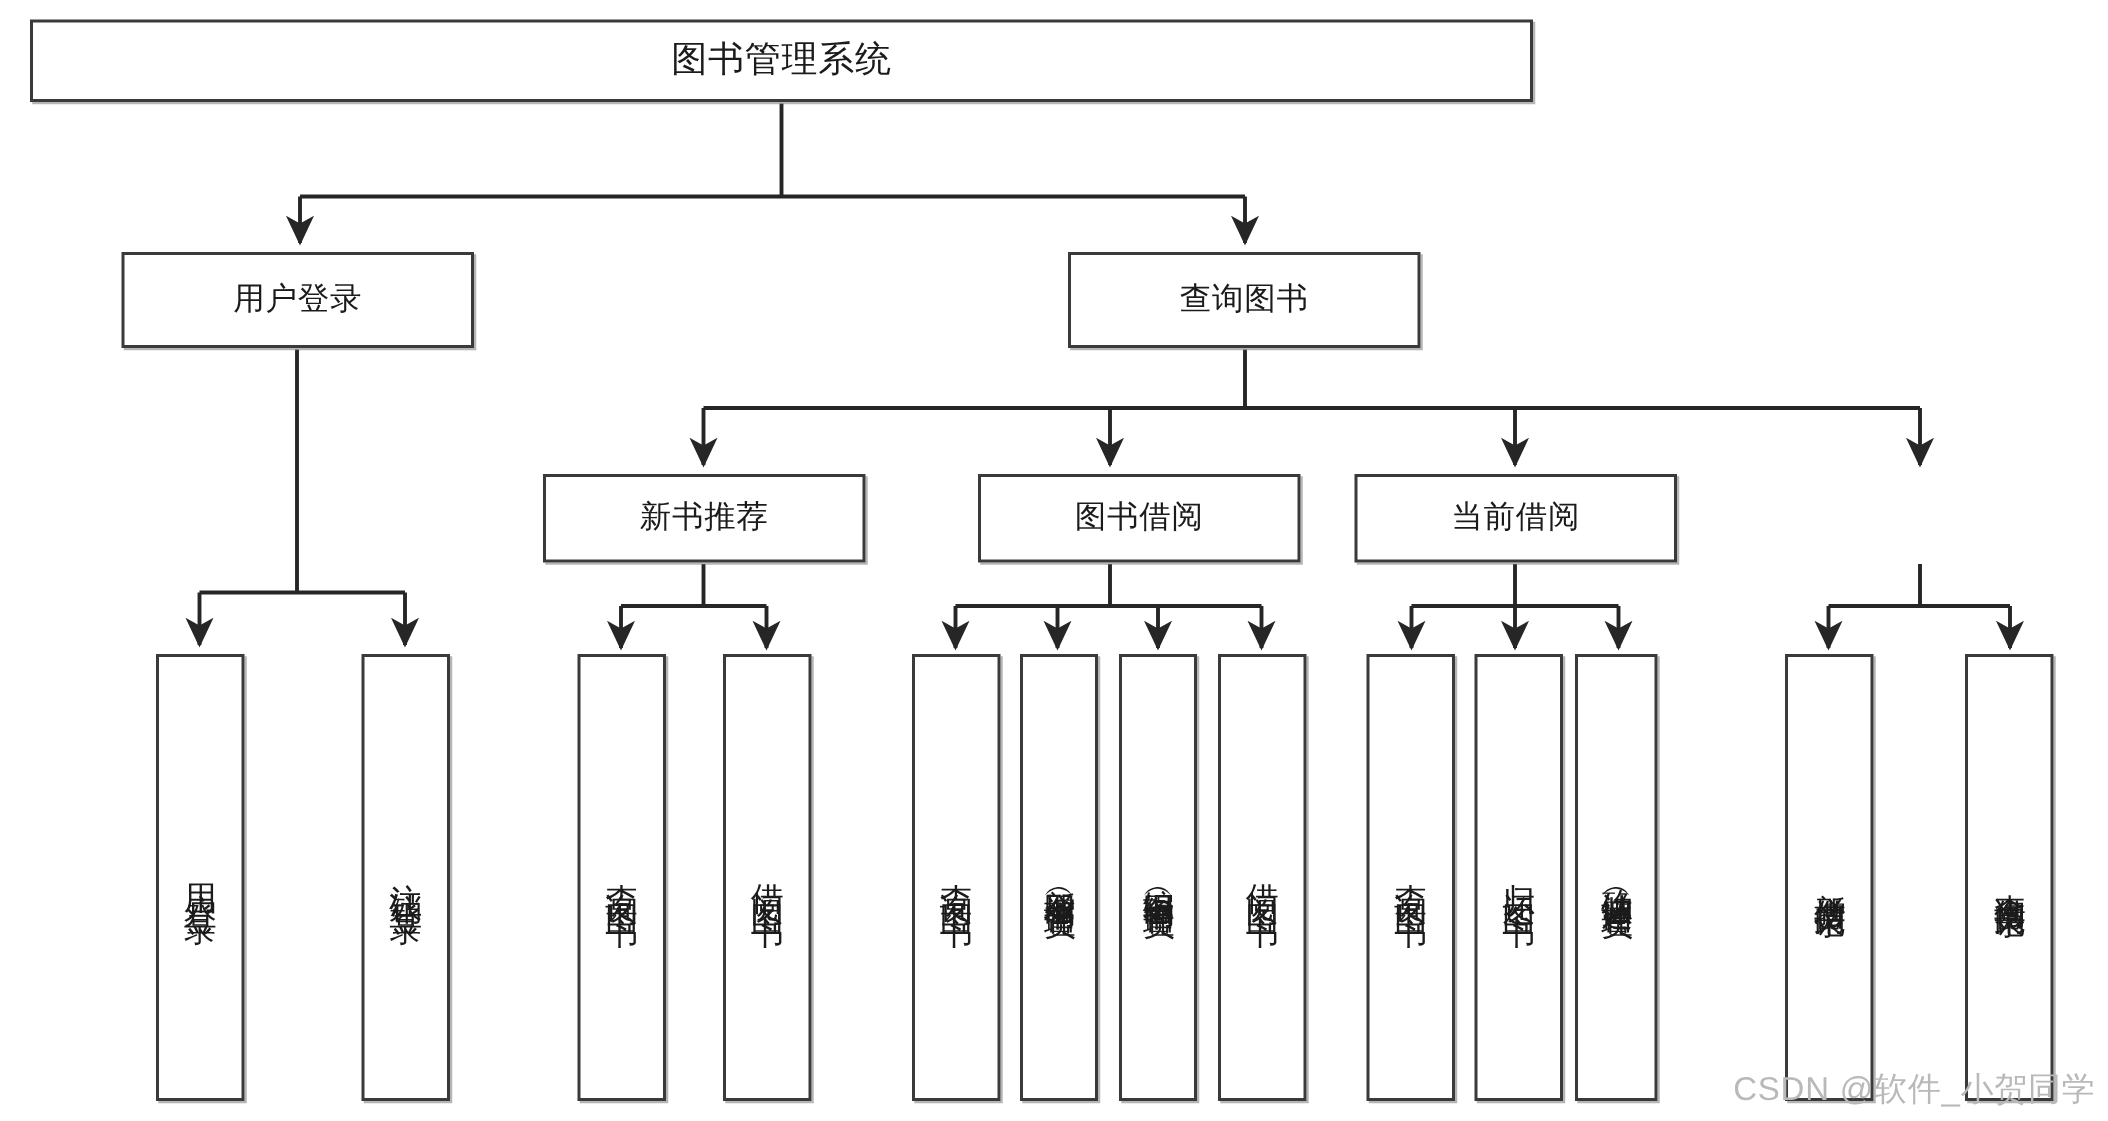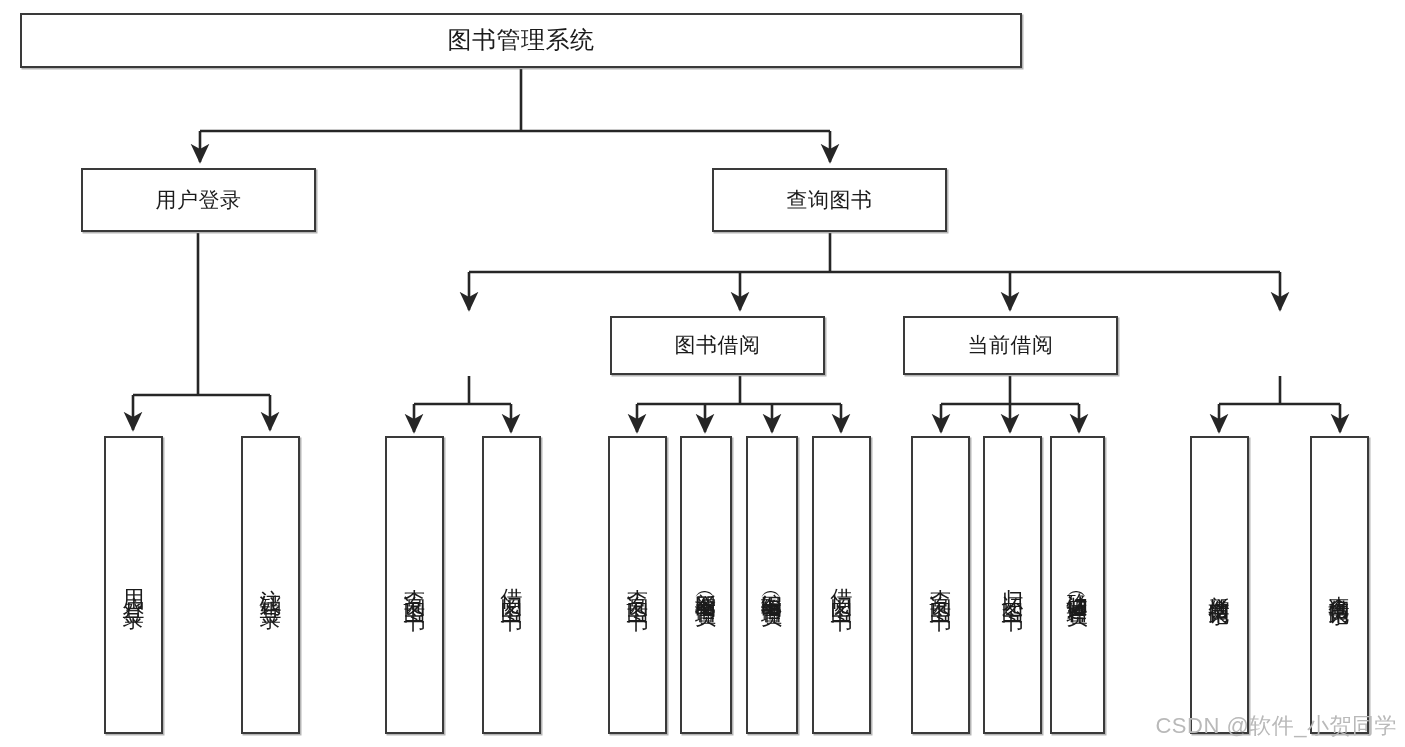--- a/index.html
+++ b/index.html
@@ -138,22 +138,25 @@
   </div>
 
   <div class="node horiz" style="left:81px; top:168px; width:235px; height:64px;">
     <span class="lbl">用户登录</span>
   </div>
 
   <div class="node horiz" style="left:712px; top:168px; width:235px; height:64px;">
     <span class="lbl">查询图书</span>
   </div>
 
-
-  <div class="node horiz" style="left:610px; top:316px; width:215px; height:59px;">
+  <div class="node horiz" style="left:362px; top:316px; width:215px; height:59px;">
+    <span class="lbl">新书推荐</span>
+  </div>
+
+  <div class="node horiz" style="left:652px; top:316px; width:215px; height:59px;">
     <span class="lbl">图书借阅</span>
   </div>
 
   <div class="node horiz" style="left:903px; top:316px; width:215px; height:59px;align-items:center;">
     <span class="lbl">当前借阅</span>
   </div>
 
 
   <div class="node vert" style="left:104px; top:436px; width:59px; height:298px;">
     <span class="lbl">用户登录</span>

